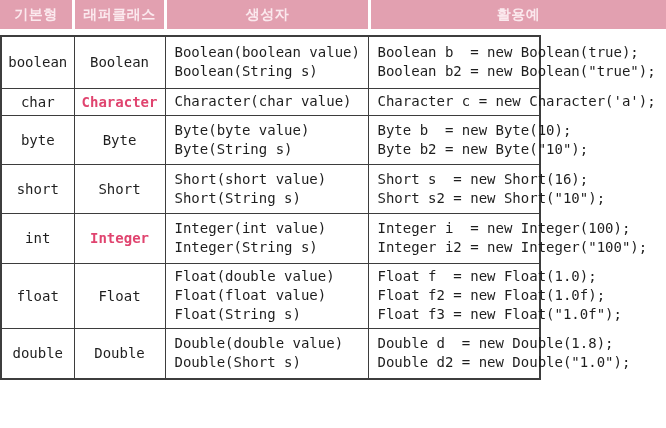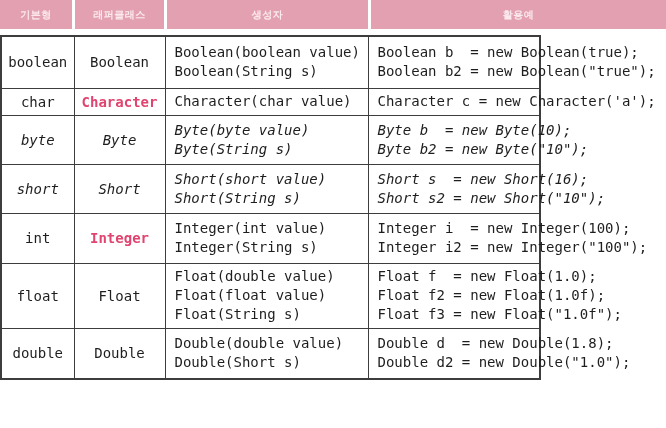--- a/index.html
+++ b/index.html
@@ -16,21 +16,21 @@
     display:grid;
     grid-template-columns:72px 89px 201px 1fr;
     column-gap:3px;
     background:#ffffff;
   }
   .hcell{
     background:#e2a0b0;
     color:#fbe9ee;
     font-family:"Liberation Sans","DejaVu Sans",sans-serif;
     font-weight:bold;
-    font-size:10px;
+    font-size:14px;
     display:flex;align-items:center;justify-content:center;
     letter-spacing:0.5px;
   }
   
   table.wrap{
     position:absolute;left:0;top:35px;
     width:541px;
     border-collapse:collapse;
     table-layout:fixed;
     border:2px solid #3d3d3d;
@@ -41,21 +41,21 @@
     padding:0;
     color:#1e1e1e;
     font-size:14px;
   }
   td.c-prim,td.c-wrap{text-align:center;}
   td.c-code{padding-left:9px;}
   .ln{white-space:pre;line-height:19px;}
   .c-wrap .accent{color:#e0446f;font-weight:bold;}
   tr.h52{height:52px;}
   tr.h27{height:27px;}
-  tr.h49{height:49px;font-style:italic;}
+  tr.h49{height:49px;}
   tr.h50{height:50px;}
   tr.h65{height:65px;}
   tr.h51{height:51px;}
 </style>
 </head>
 <body>
 
 <div class="page">
 
   <div class="hdr">

